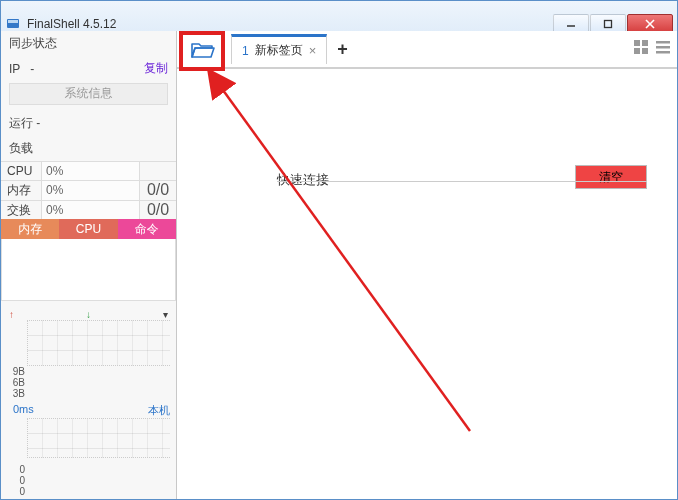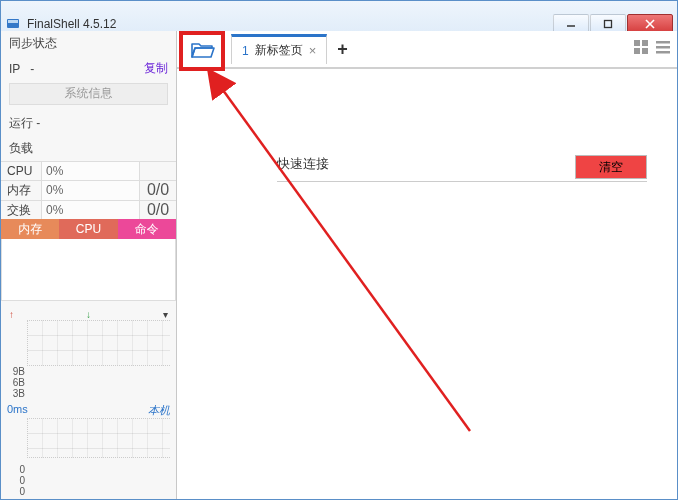--- a/index.html
+++ b/index.html
@@ -78,23 +78,23 @@
   .spark-hdr { display:flex; justify-content:space-between; font-size:10px; padding:2px 2px 0 2px;}
   .spark-hdr .up { color:#d04a3a; font-weight:bold;}
   .spark-hdr .down { color:#3aa04a; font-weight:bold;}
   .spark-y { display:flex; }
   .spark-labels { width:20px; display:flex; flex-direction:column; justify-content:space-between; font-size:10px; color:#555; text-align:right; padding-right:2px;margin-top:46px; }
   .spark-grid { flex:1; height:46px; border:1px dotted #ccc; border-right:none;
     background-image:
       repeating-linear-gradient(to bottom, transparent 0 14px, rgba(0,0,0,0.08) 14px 15px),
       repeating-linear-gradient(to right, transparent 0 14px, rgba(0,0,0,0.06) 14px 15px);
   }
-  .latency-row { display:flex; justify-content:space-between; padding:2px 6px 0 6px; font-size:11px; }
+  .latency-row { display:flex; justify-content:space-between; padding:2px 6px 0 6px; font-size:11px;margin-left:6px; }
   .latency-row .ms { color:#2b74c9; }
-  .latency-row .host { color:#2b74c9;font-style:italic; }
+  .latency-row .host { color:#2b74c9; }
 
   
   .tabbar {
     height:38px; display:flex; align-items:center;
     border-bottom:2px solid #d0d0d0;
     padding:0 6px;
     background:#fff;
     position:relative;
   }
   .folder-btn {
@@ -117,22 +117,22 @@
     font-size:12px; color:#333;
     cursor:pointer;
   }
   .tab .num { color:#2b74c9; }
   .tab .close { color:#888; font-size:13px; }
   .add-tab { margin-left:10px; font-size:18px; font-weight:bold; color:#333; cursor:pointer; }
   .view-toggles { margin-left:auto; display:flex; gap:6px; color:#888; }
   .view-toggles span { cursor:pointer; font-size:16px; }
 
   .quick-area {
-    position:absolute; top:124px; left:100px; right:30px;
-    display:flex; align-items:flex-start;
+    position:absolute; top:134px; left:100px; right:30px;
+    display:flex; align-items:flex-end;
   }
   .quick-title { flex:1; font-size:13px; color:#333; }
   .clear-btn {
     min-width:72px; height:24px; background:#ef4444; border:1px solid #bbb;
     font-size:12px; cursor:pointer;
   }
   .quick-rule {
     position:absolute; top:150px; left:100px; right:30px; height:1px; background:#ccc;
   }
 

